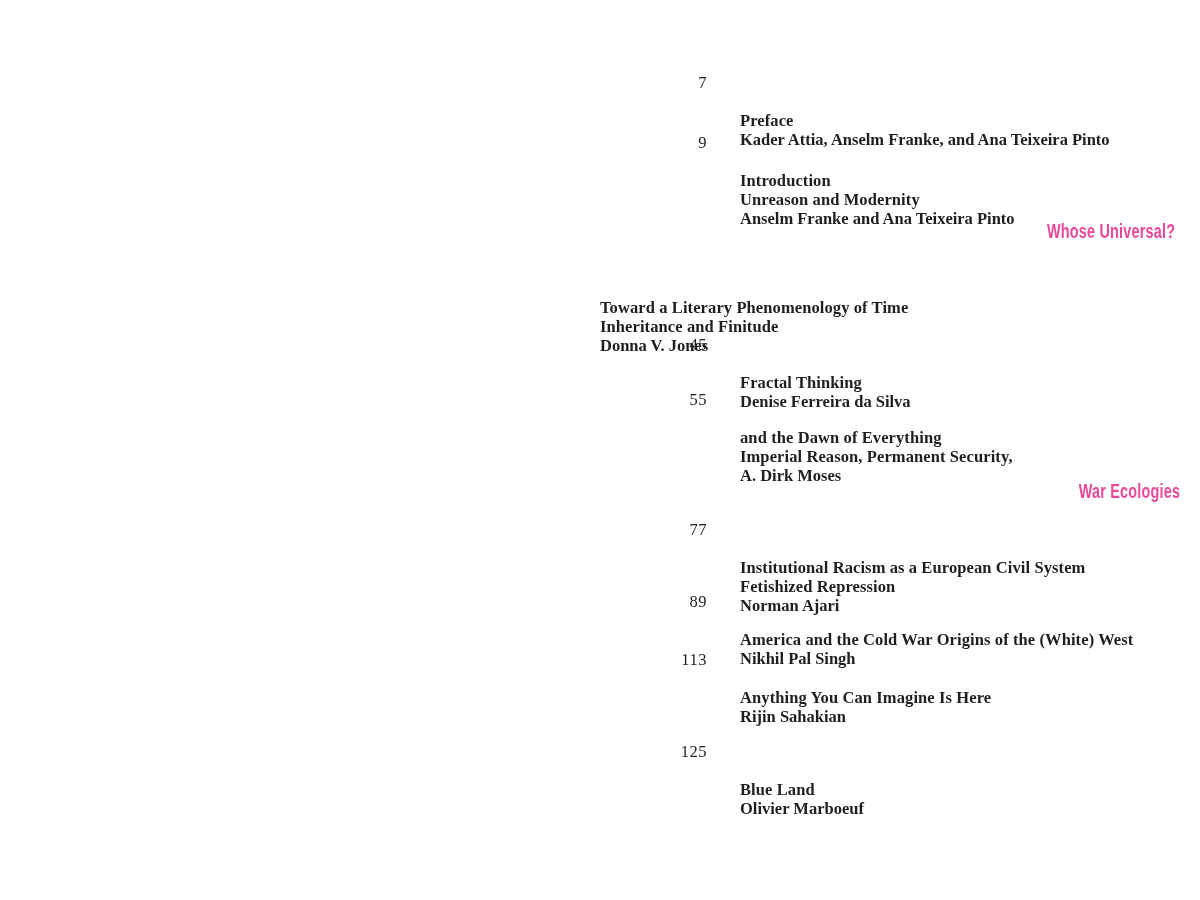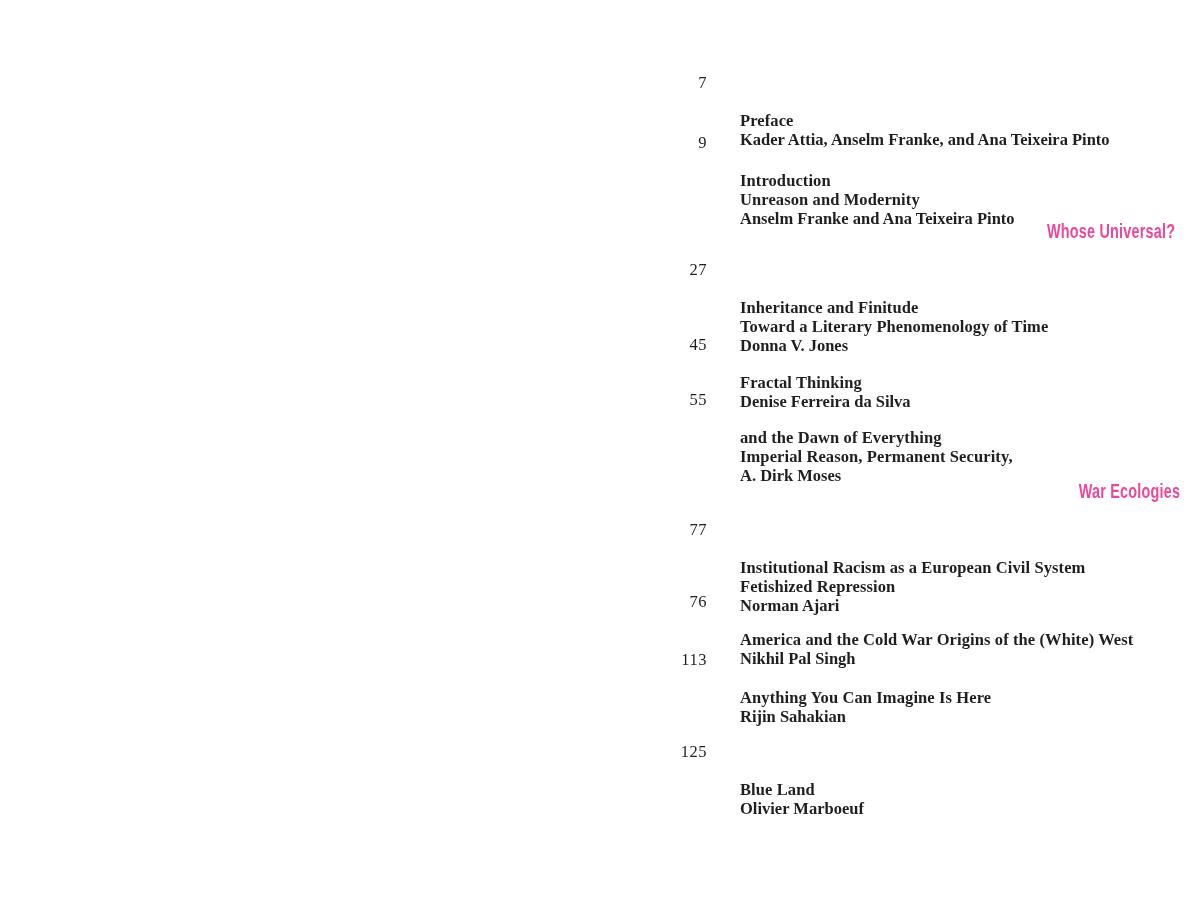--- a/index.html
+++ b/index.html
@@ -100,24 +100,23 @@
         <div class="title-line">Unreason and Modernity</div>
         <div class="authors">Anselm Franke and Ana Teixeira Pinto</div>
       </div>
     </div>
 
     <div class="section-heading" style="top:219px">
       <span class="squeeze">Whose Universal?</span>
     </div>
 
     <div class="entry" style="top:260px">
-      <div class="pagenum">27</div>
       <div class="entry-body">
+        <div class="title-line">Toward a Literary Phenomenology of Time</div>
         <div class="title-line">Inheritance and Finitude</div>
-        <div class="title-line">Toward a Literary Phenomenology of Time</div>
         <div class="authors">Donna V. Jones</div>
       </div>
     </div>
 
     <div class="entry" style="top:335px">
       <div class="pagenum">45</div>
       <div class="entry-body">
         <div class="title-line">Fractal Thinking</div>
         <div class="authors">Denise Ferreira da Silva</div>
       </div>
@@ -139,21 +138,21 @@
     <div class="entry" style="top:520px">
       <div class="pagenum">77</div>
       <div class="entry-body">
         <div class="title-line">Institutional Racism as a European Civil System</div>
         <div class="title-line">Fetishized Repression</div>
         <div class="authors">Norman Ajari</div>
       </div>
     </div>
 
     <div class="entry" style="top:592px">
-      <div class="pagenum">76</div>
+      <div class="pagenum">89</div>
       <div class="entry-body">
         <div class="title-line">America and the Cold War Origins of the (White) West</div>
         <div class="authors">Nikhil Pal Singh</div>
       </div>
     </div>
 
     <div class="entry" style="top:650px">
       <div class="pagenum">113</div>
       <div class="entry-body">
         <div class="title-line">Anything You Can Imagine Is Here</div>

